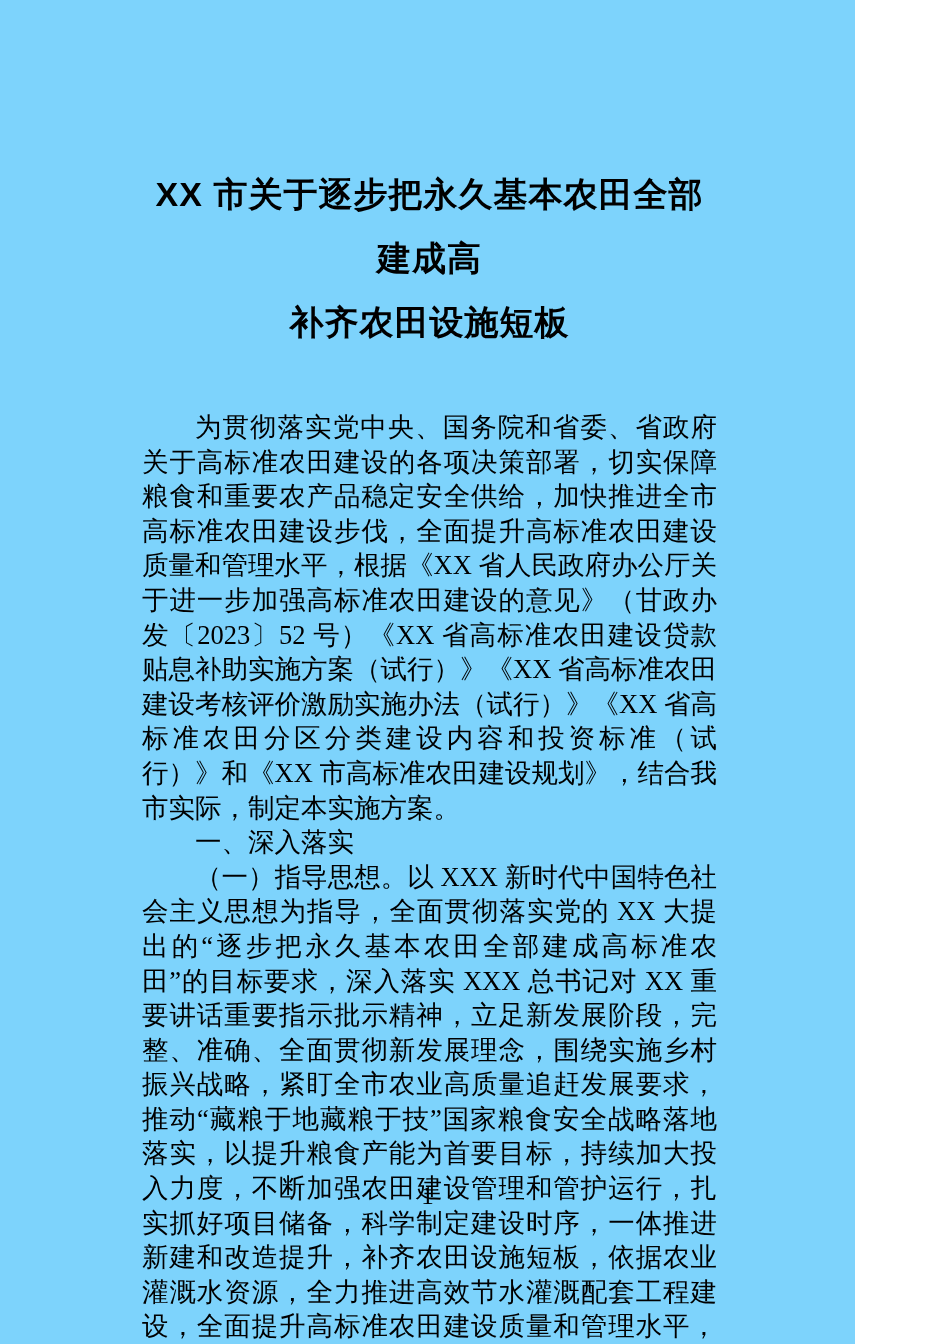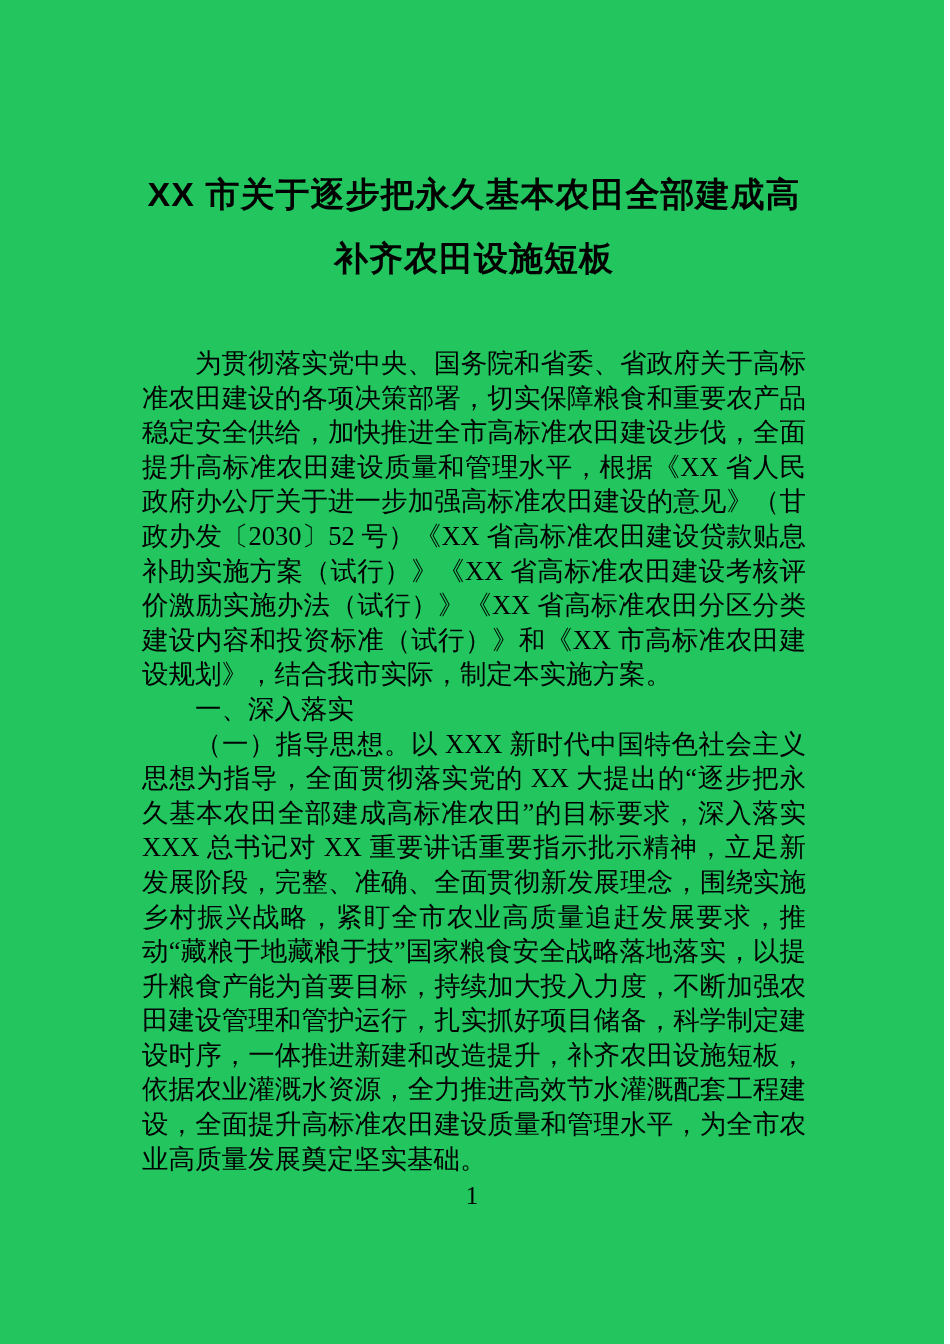--- a/index.html
+++ b/index.html
@@ -1,23 +1,23 @@
 <!DOCTYPE html>
 <html><head>
 <meta charset="utf-8">
 <style>
   * { margin: 0; padding: 0; box-sizing: border-box; }
   html, body { background: #ffffff; }
   body { width: 950px; }
 
   .page {
     position: relative;
-    width: 944px;
+    width: 855px;
     height: 1344px;
-    background: #22c55e;
+    background: #7dd3fc;
     color: #000000;
     padding: 162px 138px 0 142px;
     font-family: "Liberation Serif", serif;
     overflow: hidden;
   }
 
   .doc-title {
     font-family: "Liberation Sans", sans-serif;
     font-weight: bold;
     font-size: 34px;
@@ -55,20 +55,20 @@
 <body>
 
 <div class="page">
 
   <h1 class="doc-title">
     <span class="title-line">XX 市关于逐步把永久基本农田全部建成高</span>
     <span class="title-line">补齐农田设施短板</span>
   </h1>
 
   <div class="doc-body">
-    <p class="para">为贯彻落实党中央、国务院和省委、省政府关于高标准农田建设的各项决策部署，切实保障粮食和重要农产品稳定安全供给，加快推进全市高标准农田建设步伐，全面提升高标准农田建设质量和管理水平，根据《XX 省人民政府办公厅关于进一步加强高标准农田建设的意见》（甘政办发〔2030〕52 号）《XX 省高标准农田建设贷款贴息补助实施方案（试行）》《XX 省高标准农田建设考核评价激励实施办法（试行）》《XX 省高标准农田分区分类建设内容和投资标准（试行）》和《XX 市高标准农田建设规划》，结合我市实际，制定本实施方案。</p>
+    <p class="para">为贯彻落实党中央、国务院和省委、省政府关于高标准农田建设的各项决策部署，切实保障粮食和重要农产品稳定安全供给，加快推进全市高标准农田建设步伐，全面提升高标准农田建设质量和管理水平，根据《XX 省人民政府办公厅关于进一步加强高标准农田建设的意见》（甘政办发〔2023〕52 号）《XX 省高标准农田建设贷款贴息补助实施方案（试行）》《XX 省高标准农田建设考核评价激励实施办法（试行）》《XX 省高标准农田分区分类建设内容和投资标准（试行）》和《XX 市高标准农田建设规划》，结合我市实际，制定本实施方案。</p>
     <p class="para">一、深入落实</p>
     <p class="para">（一）指导思想。以 XXX 新时代中国特色社会主义思想为指导，全面贯彻落实党的 XX 大提出的“逐步把永久基本农田全部建成高标准农田”的目标要求，深入落实 XXX 总书记对 XX 重要讲话重要指示批示精神，立足新发展阶段，完整、准确、全面贯彻新发展理念，围绕实施乡村振兴战略，紧盯全市农业高质量追赶发展要求，推动“藏粮于地藏粮于技”国家粮食安全战略落地落实，以提升粮食产能为首要目标，持续加大投入力度，不断加强农田建设管理和管护运行，扎实抓好项目储备，科学制定建设时序，一体推进新建和改造提升，补齐农田设施短板，依据农业灌溉水资源，全力推进高效节水灌溉配套工程建设，全面提升高标准农田建设质量和管理水平，为全市农业高质量发展奠定坚实基础。</p>
   </div>
 
   <div class="page-number">1</div>
 
 </div>
 
 </body></html>

